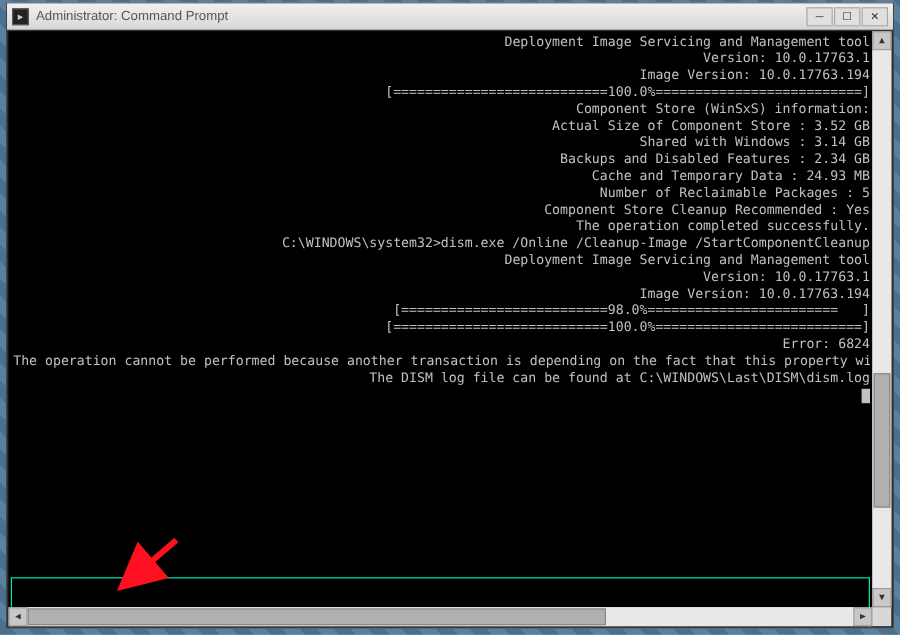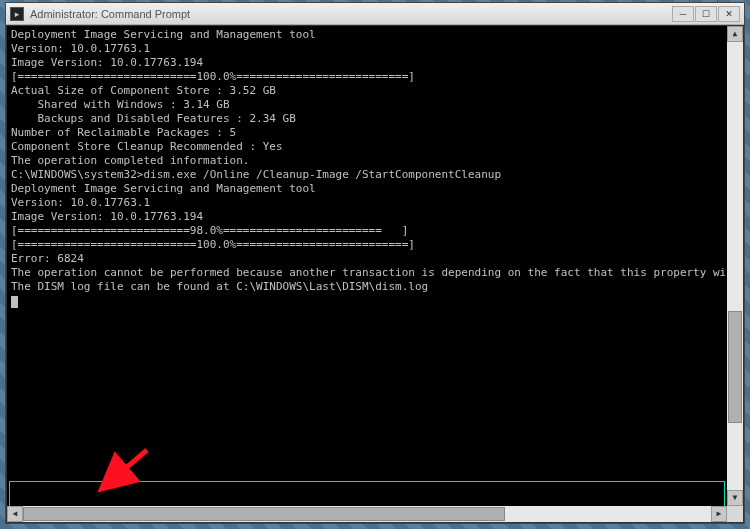--- a/index.html
+++ b/index.html
@@ -63,21 +63,21 @@
       flex: 1;
       background: #000000;
       color: #c0c0c0;
       padding: 2px 4px;
       line-height: 14px;
       overflow: hidden;
       position: relative;
       border: 1px solid #333;
       font-size: 11px;
     }
-    .console .line { white-space: pre; }
+    .console .line { white-space: pre; text-align: right; }
     .scrollbar-v {
       position: absolute;
       right: 0; top: 0; bottom: 16px;
       width: 16px;
       background: #dedede;
       display: flex;
       flex-direction: column;
     }
     .scrollbar-v .sb-btn { height: 16px; background:#c8c8c8; border:1px solid #999; display:flex;align-items:center;justify-content:center;font-size:8px;color:#333;}
     .scrollbar-v .sb-track { flex:1; position:relative; background:#e8e8e8;}
@@ -117,32 +117,34 @@
 
   <div class="console">
     <div class="console-content">
       <div class="line">Deployment Image Servicing and Management tool</div>
       <div class="line">Version: 10.0.17763.1</div>
       <div class="line"></div>
       <div class="line">Image Version: 10.0.17763.194</div>
       <div class="line"></div>
       <div class="line">[===========================100.0%==========================]</div>
       <div class="line"></div>
+      <div class="line">Component Store (WinSxS) information:</div>
       <div class="line"></div>
       <div class="line"></div>
       <div class="line">Actual Size of Component Store : 3.52 GB</div>
       <div class="line"></div>
       <div class="line">    Shared with Windows : 3.14 GB</div>
       <div class="line">    Backups and Disabled Features : 2.34 GB</div>
+      <div class="line">    Cache and Temporary Data : 24.93 MB</div>
       <div class="line"></div>
       <div class="line"></div>
       <div class="line">Number of Reclaimable Packages : 5</div>
       <div class="line">Component Store Cleanup Recommended : Yes</div>
       <div class="line"></div>
-      <div class="line">The operation completed information.</div>
+      <div class="line">The operation completed successfully.</div>
       <div class="line"></div>
       <div class="line">C:\WINDOWS\system32&gt;dism.exe /Online /Cleanup-Image /StartComponentCleanup</div>
       <div class="line"></div>
       <div class="line">Deployment Image Servicing and Management tool</div>
       <div class="line">Version: 10.0.17763.1</div>
       <div class="line"></div>
       <div class="line">Image Version: 10.0.17763.194</div>
       <div class="line"></div>
       <div class="line">[==========================98.0%========================   ]</div>
       <div class="line">[===========================100.0%==========================]</div>

